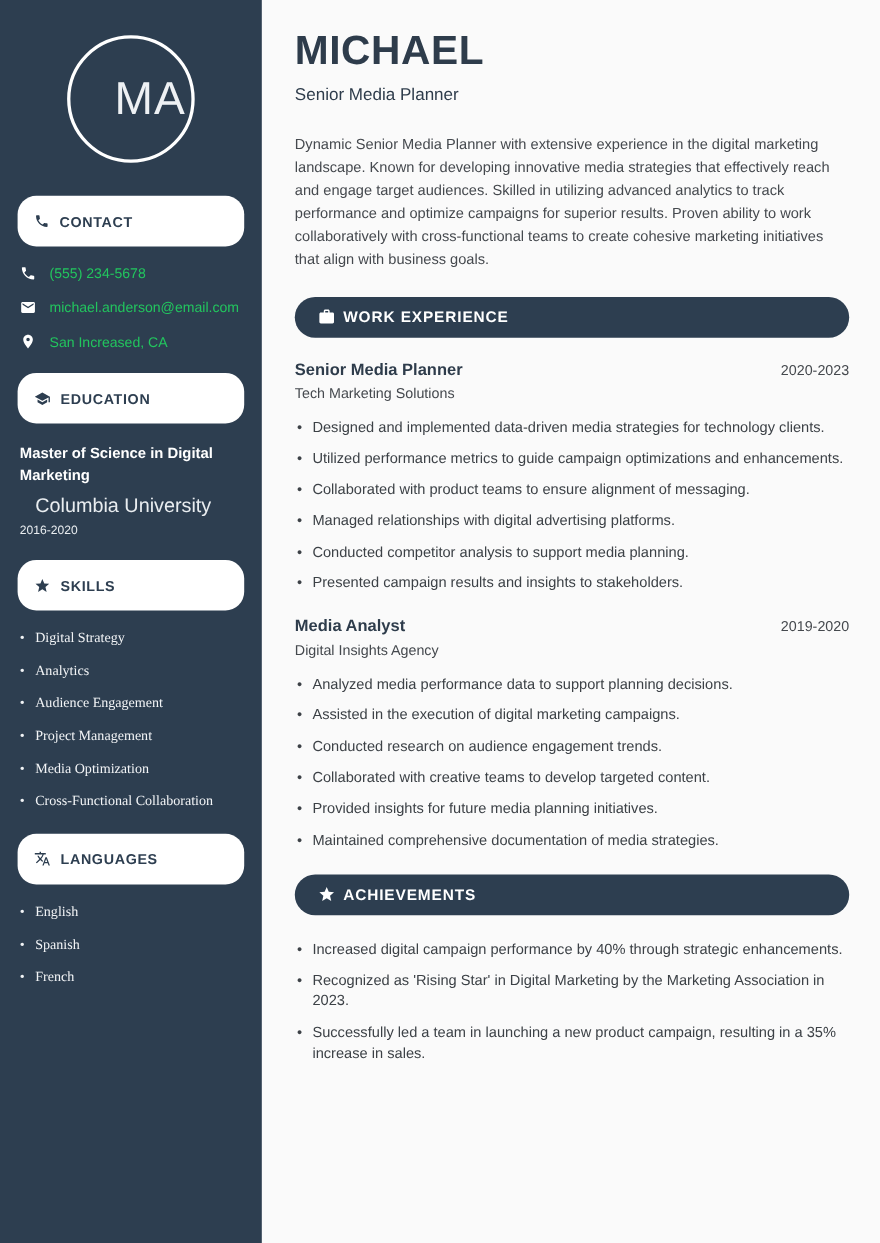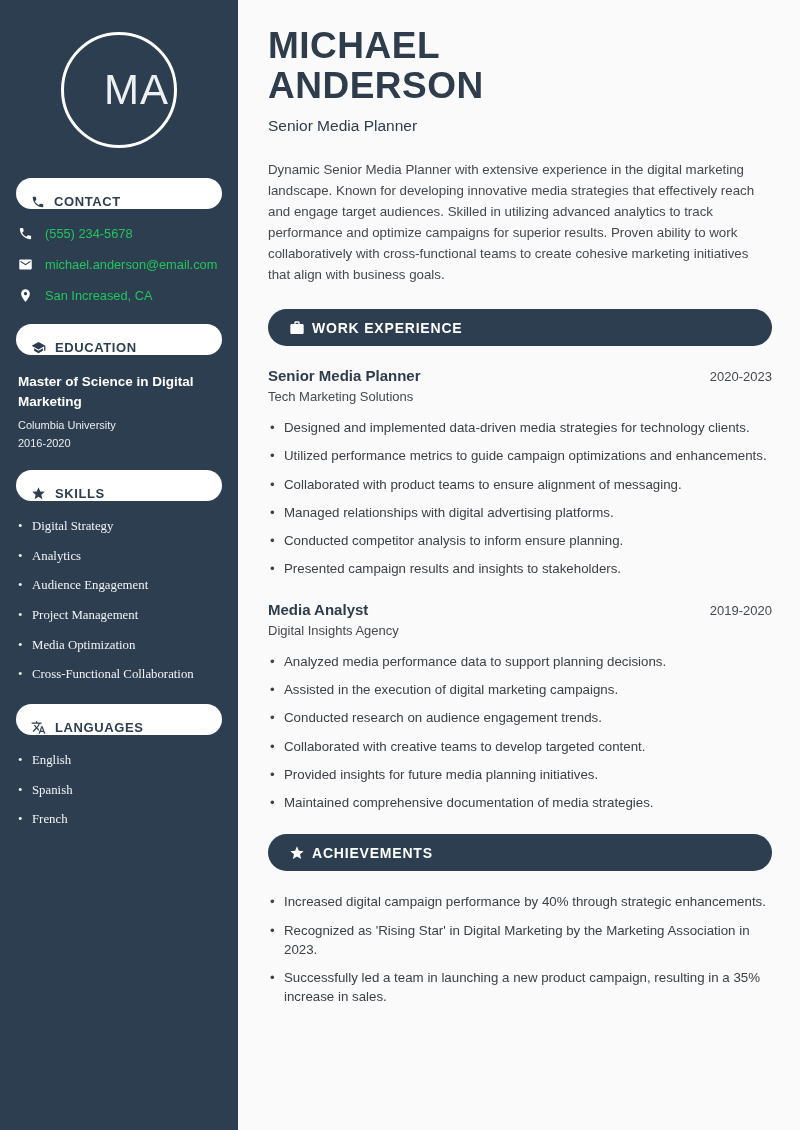--- a/index.html
+++ b/index.html
@@ -9,26 +9,26 @@
   }
   *{box-sizing:border-box;}
   body{margin:0;font-family:"Liberation Sans",sans-serif;background:#e9e9e9;}
   .page{width:800px;height:1130px;display:flex;background:var(--main-bg);margin:0 auto;overflow:hidden;}
 
   
   .sidebar{width:238px;flex-shrink:0;background:var(--sidebar-bg);color:#fff;padding:26px 16px 20px;}
   .avatar{width:116px;height:116px;border:3px solid #ffffff;border-radius:50%;margin:6px auto 30px;display:flex;align-items:center;justify-content:center;}
   .initials{font-size:42px;color:#eef1f4;font-weight:400;letter-spacing:1px;margin-left:35px;}
   .side-section{margin-bottom:21px;}
-  .pill{background:#ffffff;color:var(--accent);border-radius:17px;height:31px;display:flex;align-items:flex-end;gap:9px;padding:0 15px;font-weight:700;font-size:13px;letter-spacing:.6px;margin-bottom:17px;}
+  .pill{background:#ffffff;color:var(--accent);border-radius:17px;height:46px;display:flex;align-items:center;gap:9px;padding:0 15px;font-weight:700;font-size:13px;letter-spacing:.6px;margin-bottom:17px;}
   .pill svg,.c-icon svg,.banner-icon svg{display:block;}
   .contact-item{display:flex;align-items:center;gap:12px;font-size:12.8px;color:#22c55e;margin:0 2px 16px;}
   .contact-item:last-child{margin-bottom:0;}
   .edu-degree{font-weight:700;font-size:13.5px;line-height:1.45;margin:0 2px 8px;color:#ffffff;}
-  .edu-school{font-size:11px;color:#e9edf0;margin:0 2px 6px;}
+  .edu-school{font-size:18px;color:#e9edf0;margin:0 16px 6px;}
   .edu-years{font-size:11px;color:#e9edf0;margin:0 2px;}
   .side-list{list-style:none;margin:0 2px;padding:0;font-family:Liberation Serif, serif;}
   .side-list li{position:relative;padding-left:14px;font-size:12.8px;color:#f2f4f6;margin-bottom:13px;line-height:1.3;}
   .side-list li::before{content:"\2022";position:absolute;left:0;}
 
   
   .main{flex:1;padding:26px 28px 20px 30px;}
   .name{font-size:37px;line-height:1.07;font-weight:700;color:#2e3c4b;letter-spacing:.5px;margin:0;}
   .name span{display:block;}
   .headline{font-size:15.5px;color:#2e3c4b;margin:12px 0 0;}
@@ -138,21 +138,20 @@
         <li>French</li>
       </ul>
     </section>
 
   </aside>
 
   <main class="main">
 
     <h1 class="name">
       <span>MICHAEL</span>
-      <span>ANDERSON</span>
     </h1>
     <div class="headline">Senior Media Planner</div>
 
     <p class="summary">Dynamic Senior Media Planner with extensive experience in the digital marketing landscape. Known for developing innovative media strategies that effectively reach and engage target audiences. Skilled in utilizing advanced analytics to track performance and optimize campaigns for superior results. Proven ability to work collaboratively with cross-functional teams to create cohesive marketing initiatives that align with business goals.</p>
 
     <div class="banner">
       <span class="banner-icon">
         <svg width="16" height="16" viewBox="0 0 24 24" fill="#ffffff">
             <path d="M20 6h-4V4c0-1.11-.89-2-2-2h-4c-1.11 0-2 .89-2 2v2H4c-1.11 0-1.99.89-1.99 2L2 19c0 1.11.89 2 2 2h16c1.11 0 2-.89 2-2V8c0-1.11-.89-2-2-2zm-6 0h-4V4h4v2z"></path>
           </svg>
@@ -164,21 +163,21 @@
       <div class="job-head">
         <span class="job-role">Senior Media Planner</span>
         <span class="job-dates">2020-2023</span>
       </div>
       <div class="job-company">Tech Marketing Solutions</div>
       <ul class="bullets">
         <li>Designed and implemented data-driven media strategies for technology clients.</li>
         <li>Utilized performance metrics to guide campaign optimizations and enhancements.</li>
         <li>Collaborated with product teams to ensure alignment of messaging.</li>
         <li>Managed relationships with digital advertising platforms.</li>
-        <li>Conducted competitor analysis to inform ensure planning.</li>
+        <li>Conducted competitor analysis to support media planning.</li>
         <li>Presented campaign results and insights to stakeholders.</li>
       </ul>
     </div>
 
     <div class="job">
       <div class="job-head">
         <span class="job-role">Media Analyst</span>
         <span class="job-dates">2019-2020</span>
       </div>
       <div class="job-company">Digital Insights Agency</div>

